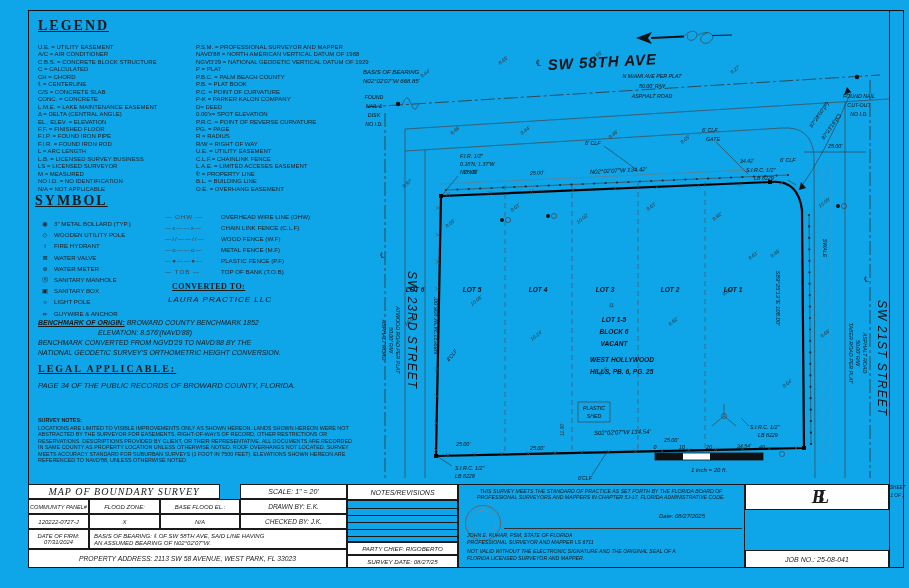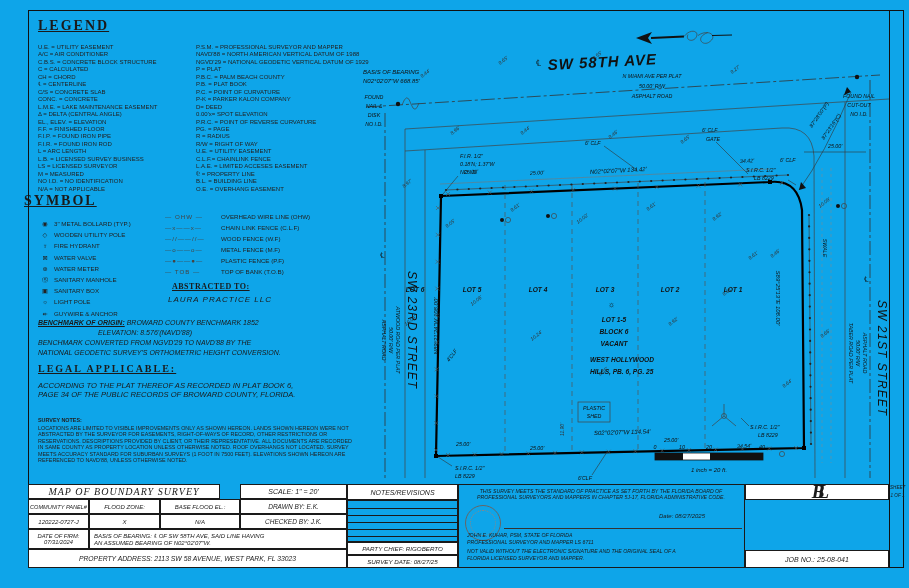--- a/index.html
+++ b/index.html
@@ -86,55 +86,54 @@
       <div>R = RADIUS</div>
       <div>R/W = RIGHT OF WAY</div>
       <div>U.E. = UTILITY EASEMENT</div>
       <div>C.L.F.= CHAINLINK FENCE</div>
       <div>L.A.E. = LIMITED ACCESES EASEMENT</div>
       <div>⅊ = PROPERTY LINE</div>
       <div>B.L. = BUILDING LINE</div>
       <div>O.E. = OVERHANG EASEMENT</div>
     </div>
 
-  <div class="abs h-big" style="left:24px;top:193px;">SYMBOL</div>
+  <div class="abs h-big" style="left:35px;top:193px;">SYMBOL</div>
   <div class="abs sym-list" style="left:36px;top:218px;">
       <div><span class="li-a">◉</span><span class="li-b">3" METAL BOLLARD (TYP.)</span></div>
       <div><span class="li-a">◇</span><span class="li-b">WOODEN UTILITY POLE</span></div>
       <div><span class="li-a">♆</span><span class="li-b">FIRE HYDRANT</span></div>
       <div><span class="li-a">⊠</span><span class="li-b">WATER VALVE</span></div>
       <div><span class="li-a">⊕</span><span class="li-b">WATER METER</span></div>
       <div><span class="li-a">Ⓢ</span><span class="li-b">SANITARY MANHOLE</span></div>
       <div><span class="li-a">▣</span><span class="li-b">SANITARY BOX</span></div>
       <div><span class="li-a">☼</span><span class="li-b">LIGHT POLE</span></div>
       <div><span class="li-a">↞</span><span class="li-b">GUYWIRE &amp; ANCHOR</span></div>
     </div>
   <div class="abs lt-list" style="left:165px;top:211px;">
       <div><span class="li-a">— OHW —</span><span class="li-b">OVERHEAD WIRE LINE (OHW)</span></div>
       <div><span class="li-a">—x——x—</span><span class="li-b">CHAIN LINK FENCE (C.L.F)</span></div>
       <div><span class="li-a">—//——//—</span><span class="li-b">WOOD FENCE (W.F)</span></div>
       <div><span class="li-a">—o——o—</span><span class="li-b">METAL FENCE (M.F)</span></div>
       <div><span class="li-a">—●——●—</span><span class="li-b">PLASTIC FENCE (P.F)</span></div>
       <div><span class="li-a">— TOB —</span><span class="li-b">TOP OF BANK (T.O.B)</span></div>
     </div>
 
-  <div class="abs cert-h" style="left:172px;top:282px;">ABSTRACTED TO:</div>
+  <div class="abs cert-h" style="left:172px;top:282px;">CONVERTED TO:</div>
   <div class="abs ital" style="left:168px;top:295px;font-size:8px;letter-spacing:1px;">LAURA PRACTICE LLC</div>
 
   <div class="abs bm" style="left:38px;top:318px;width:320px;">
     <div><b>BENCHMARK OF ORIGIN:</b>
       <span>BROWARD COUNTY BENCHMARK 1852</span></div>
     <div style="padding-left:60px;">ELEVATION: 8.576'(NAVD'88)</div>
     <div>BENCHMARK CONVERTED FROM NGVD'29 TO NAVD'88 BY THE</div>
     <div>NATIONAL GEODETIC SURVEY'S ORTHOMETRIC HEIGHT CONVERSION.</div>
   </div>
 
   <div class="abs h-big" style="left:38px;top:363px;font-size:10px;">LEGAL APPLICABLE:</div>
   <div class="abs" style="left:38px;top:381px;width:330px;">
-    <div class="legal2">ACCORDING TO THE PLAT THEREOF AS RECORDED IN PLAT BOOK 6,</div>
     <div class="legal2">PAGE 34 OF THE PUBLIC RECORDS OF BROWARD COUNTY, FLORIDA.</div>
   </div>
 
   <div class="abs notes" style="left:38px;top:417px;font-weight:bold;">SURVEY NOTES:</div>
   <div class="abs notes" style="left:38px;top:425px;width:314px;">LOCATIONS ARE LIMITED TO VISIBLE IMPROVEMENTS ONLY AS SHOWN HEREON. LANDS SHOWN HEREON WERE NOT ABSTRACTED BY THE SURVEYOR FOR EASEMENTS, RIGHT-OF-WAYS OF RECORD, OTHER RESTRICTIONS OR RESERVATIONS. DESCRIPTIONS PROVIDED BY CLIENT, OR THEIR REPRESENTATIVE. ALL DOCUMENTS ARE RECORDED IN SAME COUNTY AS PROPERTY LOCATION UNLESS OTHERWISE NOTED. ROOF OVERHANGS NOT LOCATED. SURVEY MEETS ACCURACY STANDARD FOR SUBURBAN SURVEYS (1 FOOT IN 7500 FEET). ELEVATIONS SHOWN HEREON ARE REFERENCED TO NAVD'88, UNLESS OTHERWISE NOTED.</div>
 
   <svg id="map-svg" class="abs" style="left:352px;top:8px;" width="537" height="476" viewBox="0 0 537 476">
 
     <g>
       <path d="M284,30 L300,24 L296,30 L300,36 Z" fill="#111"></path>
@@ -500,18 +499,18 @@
       <div class="abs" style="left:11px;top:25px;width:24px;height:24px;border:1px dotted #888;border-radius:50%;"></div>
     </div>
     <div class="abs ital" style="left:200px;top:28px;font-size:6px;">Date: 08/27/2025</div>
     <div class="abs" style="left:45px;top:43px;width:238px;border-bottom:1px solid #333;"></div>
     <div class="abs ital tiny" style="left:8px;top:47px;">JOHN E. KUHAR, PSM, STATE OF FLORIDA</div>
     <div class="abs ital tiny" style="left:8px;top:54px;">PROFESSIONAL SURVEYOR AND MAPPER LS 6711</div>
     <div class="abs ital tiny" style="left:8px;top:63px;">NOT VALID WITHOUT THE ELECTRONIC SIGNATURE AND THE ORIGINAL SEAL OF A</div>
     <div class="abs ital tiny" style="left:8px;top:70px;">FLORIDA LICENSED SURVEYOR AND MAPPER.</div>
   </div>
 
-  <div class="cell" style="left:745px;top:484px;width:144px;height:16px;">
+  <div class="cell" style="left:745px;top:484px;width:144px;height:26px;">
     <span class="ser ital" style="font-size:19px;font-weight:bold;letter-spacing:-7px;">BL</span>
   </div>
   <div class="cell" style="left:745px;top:550px;width:144px;height:18px;font-size:7px;">JOB NO.: 25-08-041</div>
 
 </div>
 
 </body></html>

